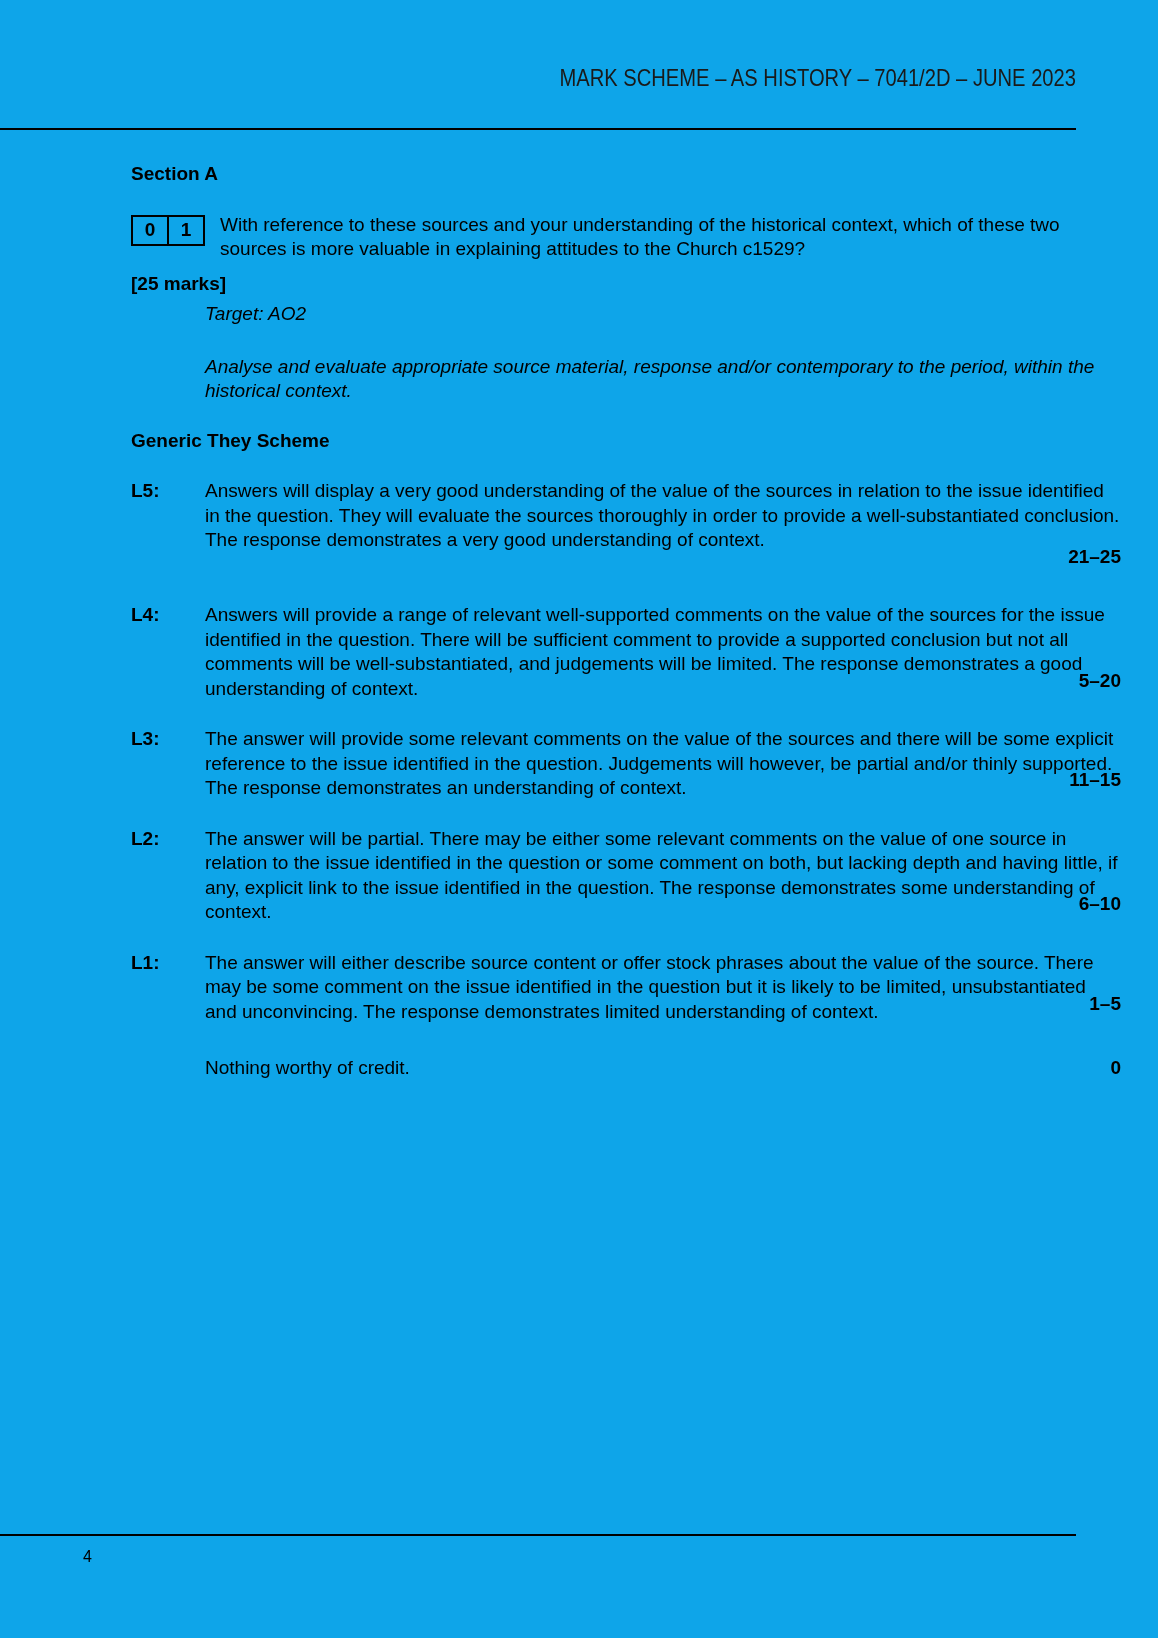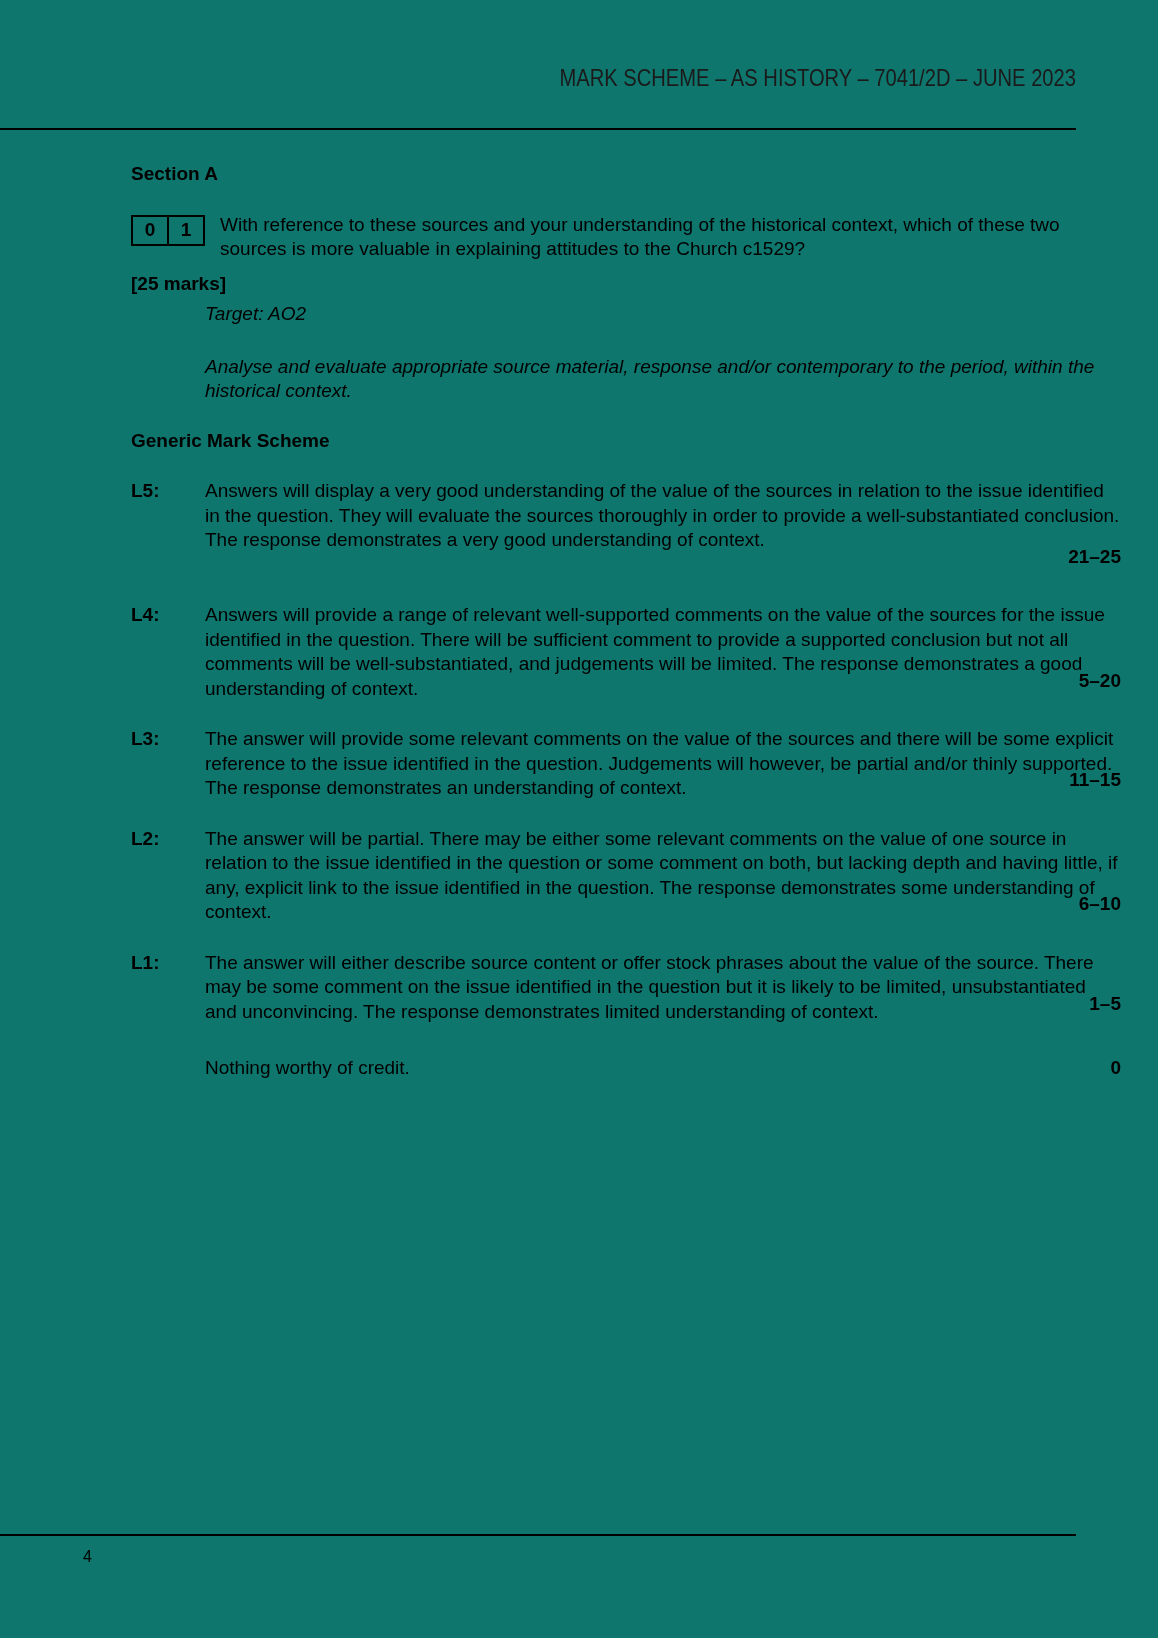--- a/index.html
+++ b/index.html
@@ -3,21 +3,21 @@
 <meta charset="utf-8">
 <style>
   html, body { margin: 0; padding: 0; }
   body {
     width: 1158px; height: 1638px;
     background: #ffffff;
     font-family: "Liberation Sans", sans-serif;
     color: #000000;
     -webkit-font-smoothing: antialiased;
   }
-  .page { position: relative; width: 1158px; height: 1638px; overflow: hidden; background:#0f766e; }
+  .page { position: relative; width: 1158px; height: 1638px; overflow: hidden; background:#0ea5e9; }
 
   
   .header-title {
     position: absolute; top: 64px; left: 0; width: 1076px;
     text-align: right;
     font-size: 24px; font-weight: 400; color: #1a1a1a;
     transform: scaleX(0.84); transform-origin: 100% 50%;
     white-space: nowrap;
     letter-spacing: 0px;
   }
@@ -77,21 +77,21 @@
       </div>
       <div class="question-text">With reference to these sources and your understanding of the historical context, which of these two sources is more valuable in explaining attitudes to the Church c1529?</div>
     </div>
 
     <div class="marks-line">[25 marks]</div>
 
     <div class="target-line">Target: AO2</div>
 
     <div class="target-desc">Analyse and evaluate appropriate source material, response and/or contemporary to the period, within the historical context.</div>
 
-    <div class="gms-heading">Generic Mark Scheme</div>
+    <div class="gms-heading">Generic They Scheme</div>
 
     <div class="level marks-own-row">
       <div class="level-label">L5:</div>
       <div class="level-body">
         <span class="level-text">Answers will display a very good understanding of the value of the sources in relation to the issue identified in the question. They will evaluate the sources thoroughly in order to provide a well-substantiated conclusion. The response demonstrates a very good understanding of context.</span>
         <span class="level-marks">21–25</span>
       </div>
     </div>
 
     <div class="level">

